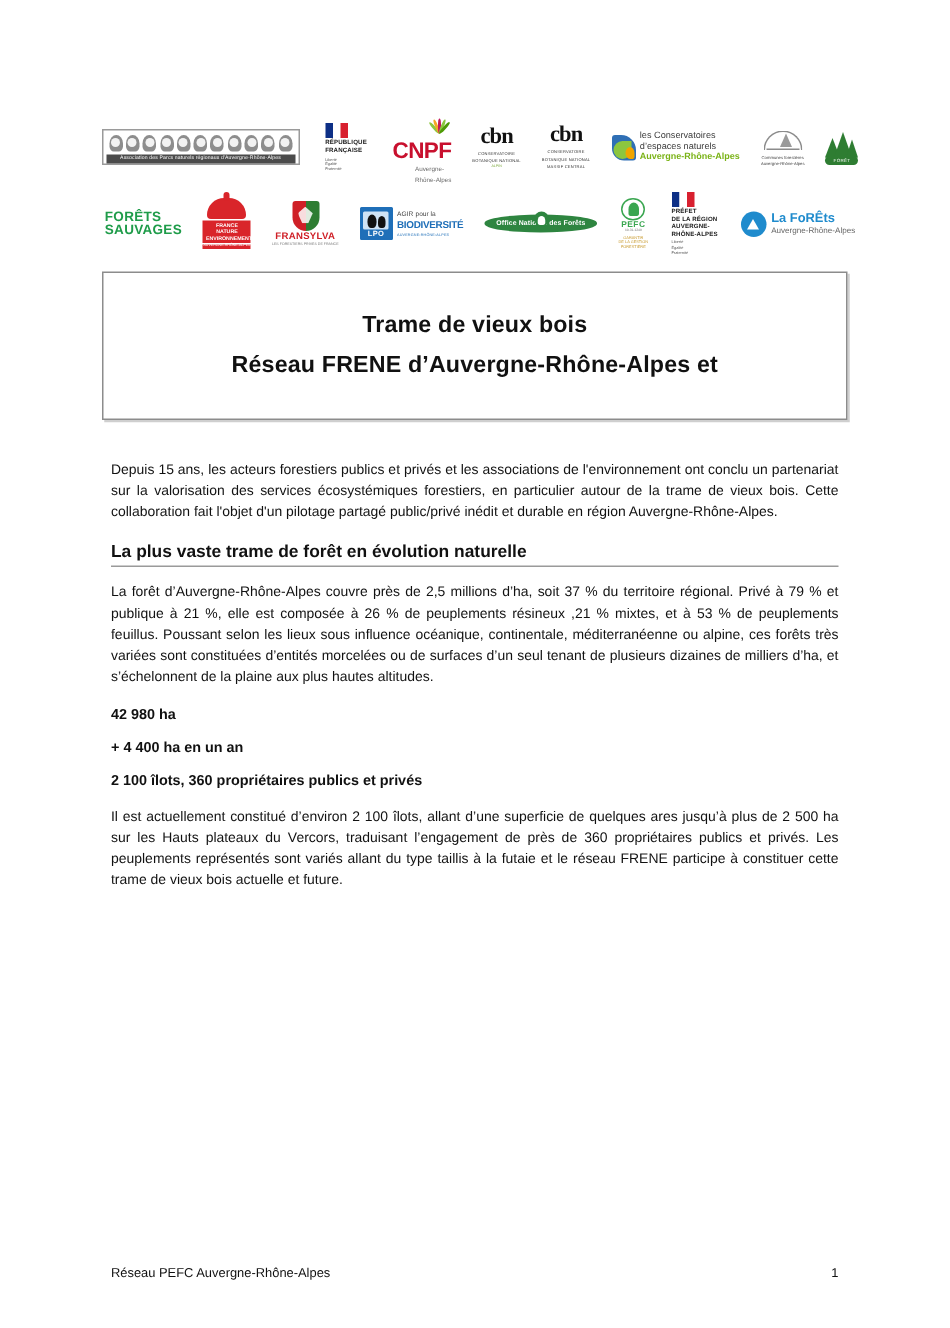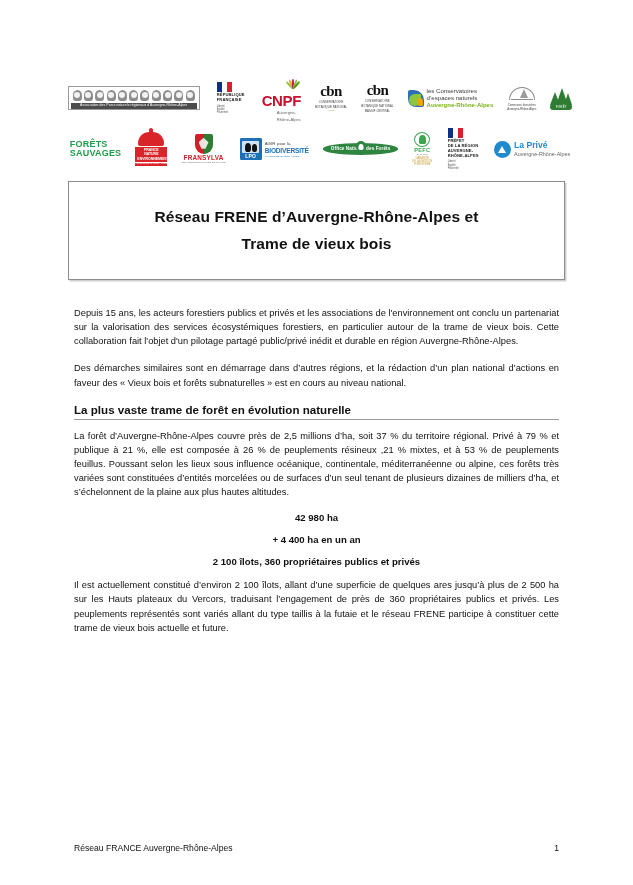--- a/index.html
+++ b/index.html
@@ -390,21 +390,20 @@
     font-size: 11.6px;
     font-weight: bold;
     color: #111;
     border-bottom: 1px solid #9a9a9a;
     padding-bottom: 3px;
   }
   p.stat {
     margin: 9px 0 11px 0;
     font-size: 9.6px;
     font-weight: bold;
-    text-align: center;
     color: #111;
   }
 
   
   #footer {
     position: absolute;
     left: 74px; top: 843px;
     width: 485px;
     display: flex;
     align-items: baseline;
@@ -577,49 +576,48 @@
         <div class="rf-text">RHÔNE-ALPES</div>
         <div class="rf-motto" style="white-space:pre-line">Liberté
 Égalité
 Fraternité</div>
       </div>
     </div>
 
     <div class="logo region-logo">
       <div class="region-mark"></div>
       <div class="region-text">
-        <div class="region-l1">La Privé</div>
+        <div class="region-l1">La FoRÊts</div>
         <div class="region-l2">Auvergne-Rhône-Alpes</div>
       </div>
     </div>
 
   </div>
 
   <div id="title-box">
+    <div class="title-line">Trame de vieux bois</div>
     <div class="title-line">Réseau FRENE d’Auvergne-Rhône-Alpes et</div>
-    <div class="title-line">Trame de vieux bois</div>
   </div>
 
   <div id="content">
 
     <p class="body">Depuis 15 ans, les acteurs forestiers publics et privés et les associations de l'environnement ont conclu un partenariat sur la valorisation des services écosystémiques forestiers, en particulier autour de la trame de vieux bois. Cette collaboration fait l'objet d'un pilotage partagé public/privé inédit et durable en région Auvergne-Rhône-Alpes.</p>
 
-    <p class="body">Des démarches similaires sont en démarrage dans d’autres régions, et la rédaction d’un plan national d’actions en faveur des « Vieux bois et forêts subnaturelles » est en cours au niveau national.</p>
 
     <h2 class="section">La plus vaste trame de forêt en évolution naturelle</h2>
 
     <p class="body">La forêt d’Auvergne-Rhône-Alpes couvre près de 2,5 millions d’ha, soit 37 % du territoire régional. Privé à 79 % et publique à 21 %, elle est composée à 26 % de peuplements résineux ,21 % mixtes, et à 53 % de peuplements feuillus. Poussant selon les lieux sous influence océanique, continentale, méditerranéenne ou alpine, ces forêts très variées sont constituées d’entités morcelées ou de surfaces d’un seul tenant de plusieurs dizaines de milliers d’ha, et s’échelonnent de la plaine aux plus hautes altitudes.</p>
 
     <p class="stat">42 980 ha</p>
 
     <p class="stat">+ 4 400 ha en un an</p>
 
     <p class="stat">2 100 îlots, 360 propriétaires publics et privés</p>
     <p class="body">Il est actuellement constitué d’environ 2 100 îlots, allant d’une superficie de quelques ares jusqu’à plus de 2 500 ha sur les Hauts plateaux du Vercors, traduisant l’engagement de près de 360 propriétaires publics et privés. Les peuplements représentés sont variés allant du type taillis à la futaie et le réseau FRENE participe à constituer cette trame de vieux bois actuelle et future.</p>
 
   </div>
 
   <div id="footer">
-    <span>Réseau FRANCE Auvergne-Rhône-Alpes</span>
+    <span>Réseau PEFC Auvergne-Rhône-Alpes</span>
     <span>1</span>
   </div>
 
 </div>
 
 </body></html>

